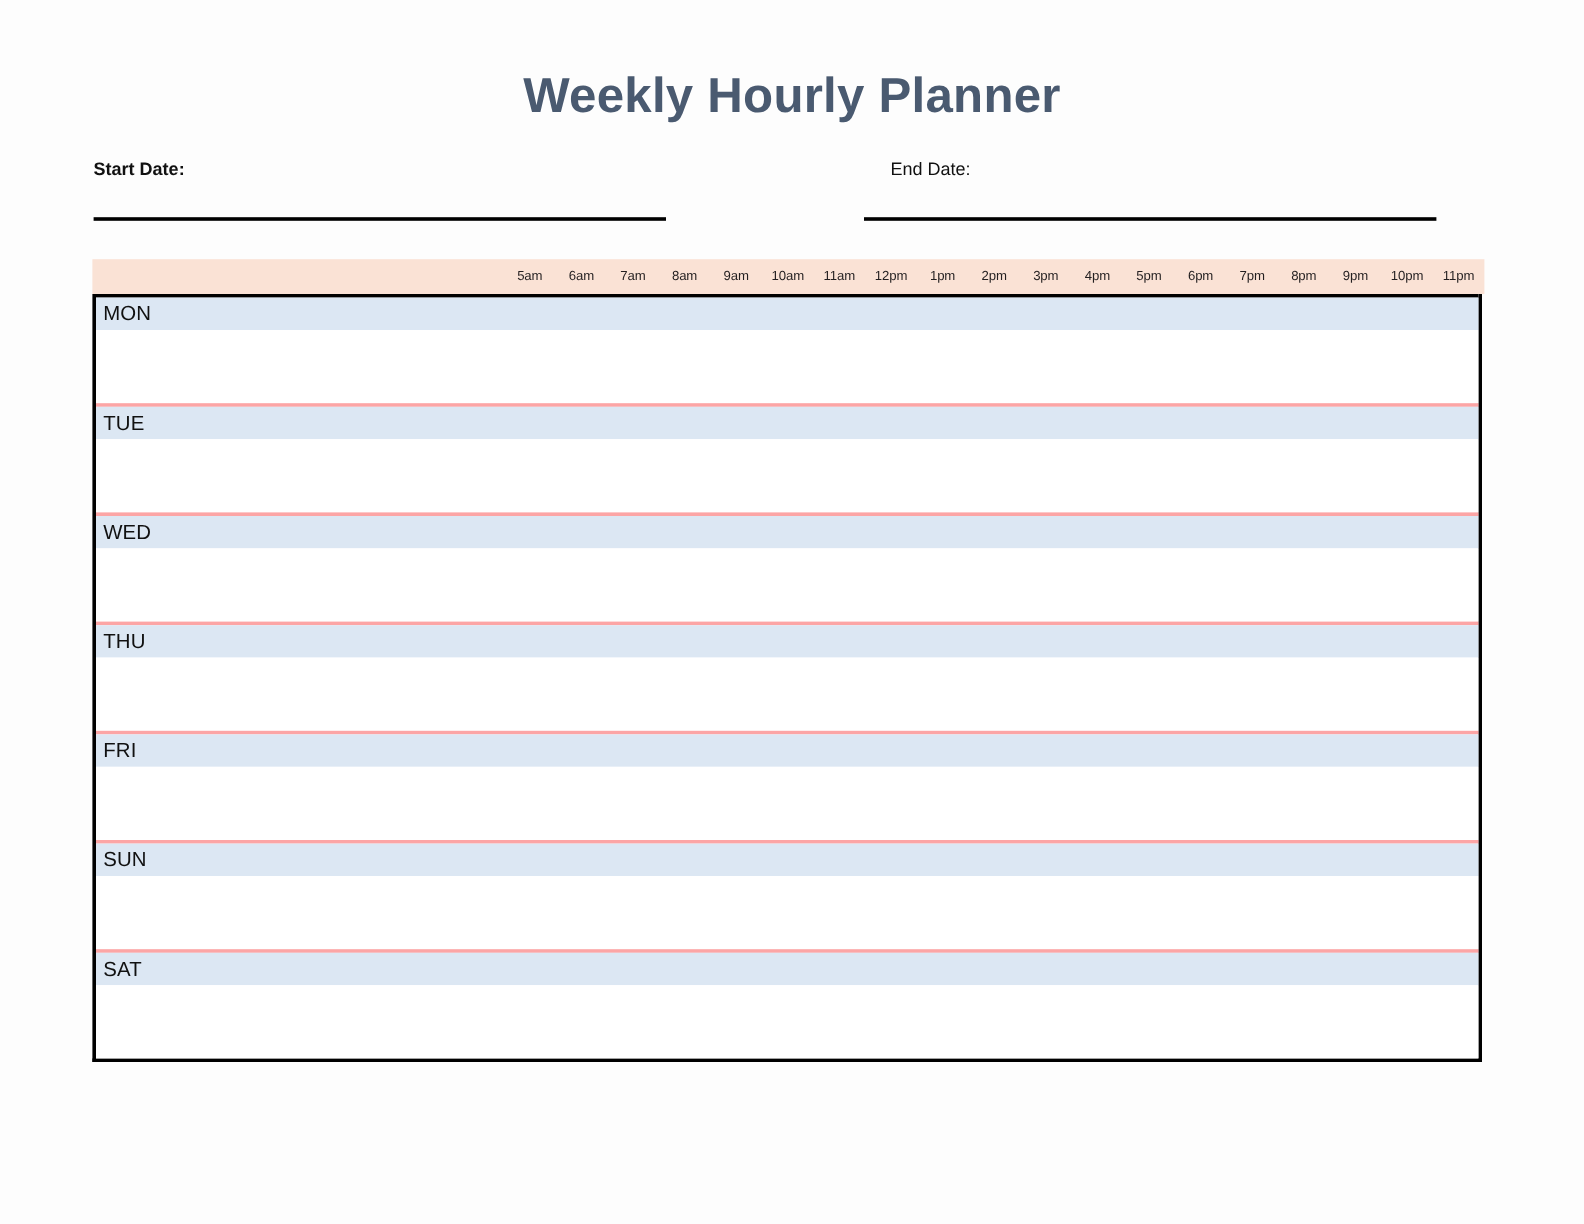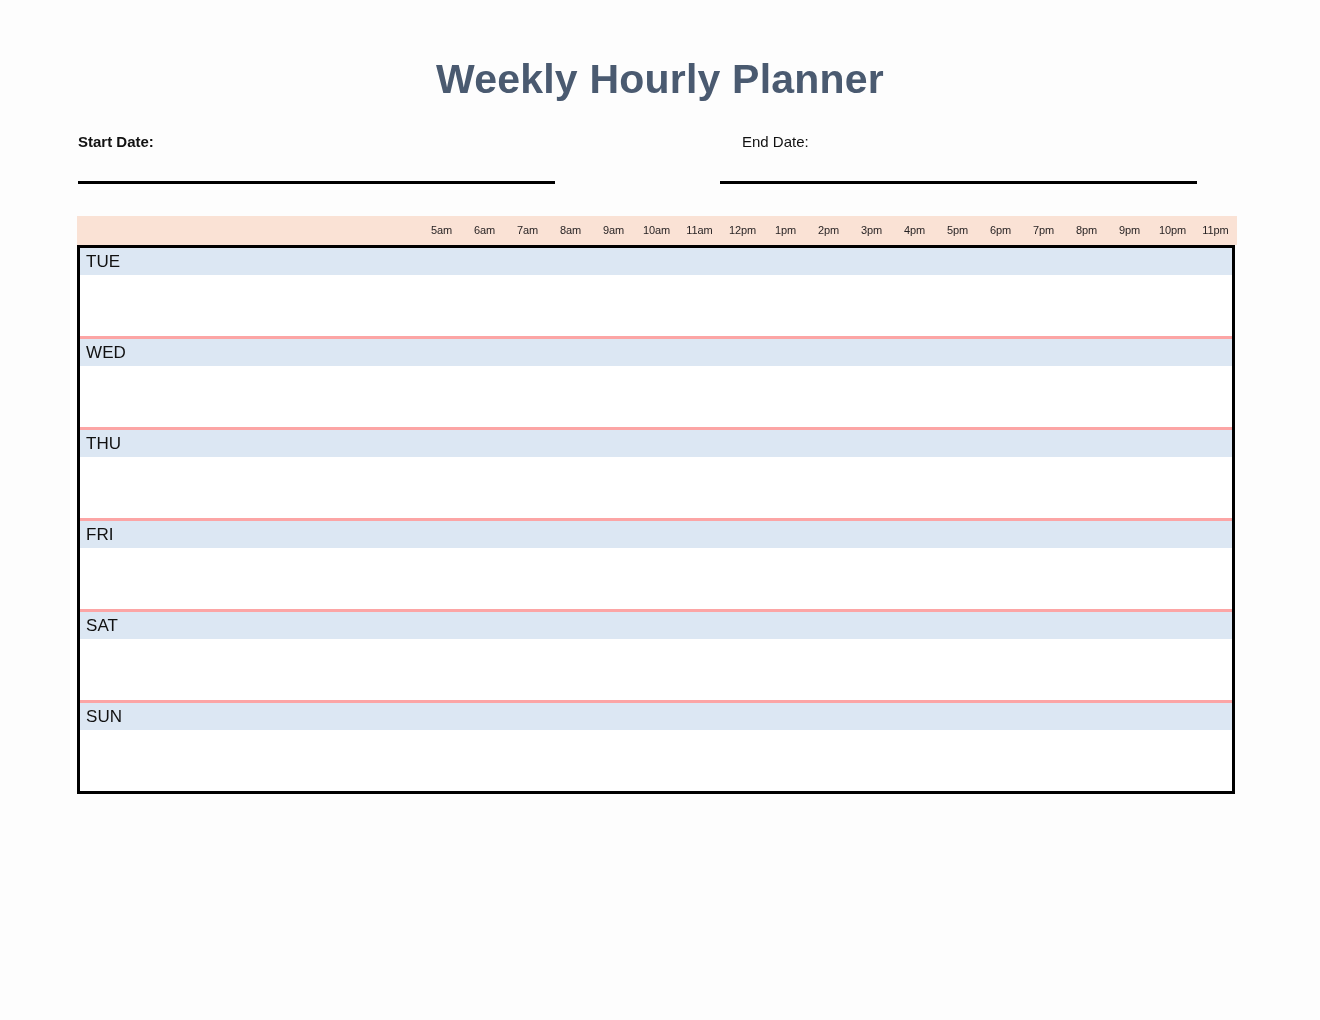--- a/index.html
+++ b/index.html
@@ -189,20 +189,26 @@
         <div class="hour-cell">8pm</div>
         <div class="hour-cell">9pm</div>
         <div class="hour-cell">10pm</div>
         <div class="hour-cell">11pm</div>
       </div>
   </div>
 
   <div class="planner" id="planner-table">
       <div class="day-block">
         <div class="day-header">
+          <span class="day-name">MON</span>
+        </div>
+        <div class="day-body"></div>
+      </div>
+      <div class="day-block">
+        <div class="day-header">
           <span class="day-name">TUE</span>
         </div>
         <div class="day-body"></div>
       </div>
       <div class="day-block">
         <div class="day-header">
           <span class="day-name">WED</span>
         </div>
         <div class="day-body"></div>
       </div>
@@ -213,26 +219,26 @@
         <div class="day-body"></div>
       </div>
       <div class="day-block">
         <div class="day-header">
           <span class="day-name">FRI</span>
         </div>
         <div class="day-body"></div>
       </div>
       <div class="day-block">
         <div class="day-header">
+          <span class="day-name">SUN</span>
+        </div>
+        <div class="day-body"></div>
+      </div>
+      <div class="day-block">
+        <div class="day-header">
           <span class="day-name">SAT</span>
         </div>
         <div class="day-body"></div>
       </div>
-      <div class="day-block">
-        <div class="day-header">
-          <span class="day-name">SUN</span>
-        </div>
-        <div class="day-body"></div>
-      </div>
     </div>
 
 
 </div>
 
 </body></html>

